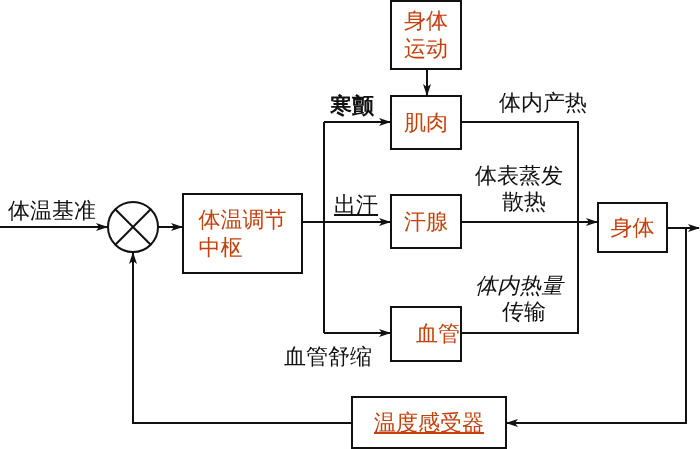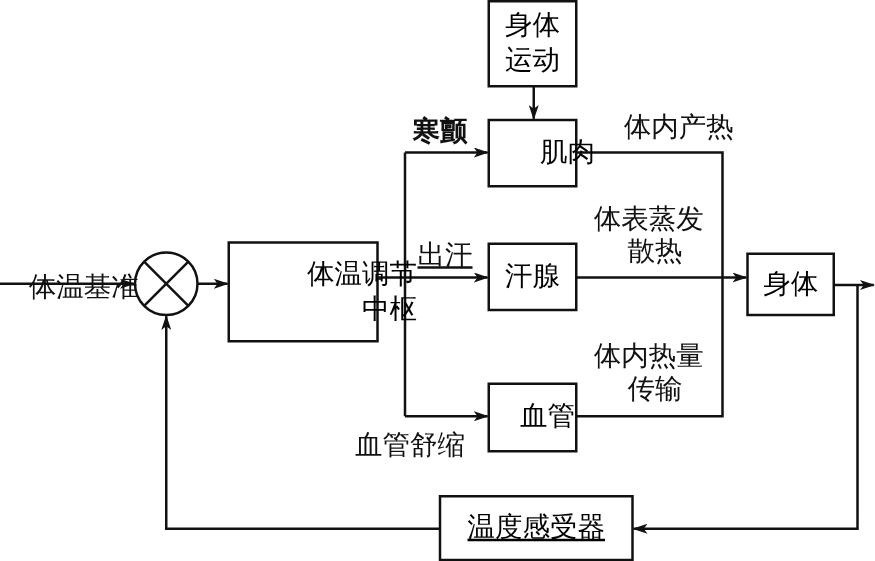--- a/index.html
+++ b/index.html
@@ -1,21 +1,21 @@
 <!DOCTYPE html>
 <html><head>
 <meta charset="utf-8">
 <style>
   html, body { margin: 0; padding: 0; background: #ffffff; }
   body { width: 700px; height: 449px; position: relative; overflow: hidden;
          font-family: "DejaVu Serif", "Liberation Serif", serif; color: #111; }
   svg { position: absolute; left: 0; top: 0; }
   .lbl { position: absolute; font-size: 22px; line-height: 26px; white-space: nowrap; color: #111; }
   .box-text { position: absolute; display: flex; align-items: center; justify-content: center;
-              text-align: right; font-size: 22px; line-height: 28px; color: #000000; }
+              text-align: left; font-size: 22px; line-height: 28px; color: #c2410c; }
 </style>
 </head>
 <body>
 
 <svg width="700" height="449" viewBox="0 0 700 449">
   <defs>
     <marker id="arr" markerWidth="12" markerHeight="8" refX="11" refY="4" orient="auto" markerUnits="userSpaceOnUse">
       <path d="M0,0 L12,4 L0,8 L3,4 Z" fill="#111"></path>
     </marker>
   </defs>
@@ -54,31 +54,31 @@
     <rect x="598" y="203" width="69" height="49" fill="#fff"></rect>
 
     <line x1="667" y1="228" x2="699" y2="228" marker-end="url(#arr)"></line>
 
     <polyline points="686,228 686,423 507,423" marker-end="url(#arr)"></polyline>
     <rect x="352" y="397" width="154" height="51" fill="#fff"></rect>
     <polyline points="352,423 133,423 133,253" marker-end="url(#arr)"></polyline>
   </g>
 </svg>
 
-<div class="lbl" style="left:23px; top:198px;margin-top:20px;">体温基准</div>
+<div class="lbl" style="left:8px; top:198px;">体温基准</div>
 <div class="lbl" style="left:330px; top:92px;font-weight:bold;">寒颤</div>
 <div class="lbl" style="left:334px; top:192px;text-decoration:underline;">出汗</div>
 <div class="lbl" style="left:284px; top:344px;">血管舒缩</div>
 <div class="lbl" style="left:499px; top:90px;text-align:center;">体内产热</div>
 <div class="lbl" style="left:475px; top:163px;">体表蒸发</div>
 <div class="lbl" style="left:502px; top:189px;">散热</div>
-<div class="lbl" style="left:475px; top:273px;">体内热量</div>
+<div class="lbl" style="left:475px; top:273px;font-style:italic;">体内热量</div>
 <div class="lbl" style="left:502px; top:299px;">传输</div>
 
-<div class="box-text" style="left:183px; top:194px; width:119px; height:79px; white-space:pre-line;padding-left:47px;">体温调节
+<div class="box-text" style="left:183px; top:194px; width:119px; height:79px; white-space:pre-line;">体温调节
 中枢</div>
 <div class="box-text" style="left:391px; top:1px; width:70px; height:68px; white-space:pre-line;">身体
 运动</div>
-<div class="box-text" style="left:391px; top:96px; width:70px; height:53px;padding-left:28px;">肌肉</div>
+<div class="box-text" style="left:391px; top:96px; width:70px; height:53px;">肌肉</div>
 <div class="box-text" style="left:391px; top:195px; width:70px; height:53px;">汗腺</div>
 <div class="box-text" style="left:391px; top:307px; width:94px; height:54px;">血管</div>
 <div class="box-text" style="left:598px; top:203px; width:69px; height:49px;">身体</div>
 <div class="box-text" style="left:352px; top:397px; width:154px; height:51px;text-decoration:underline;">温度感受器</div>
 
 </body></html>

